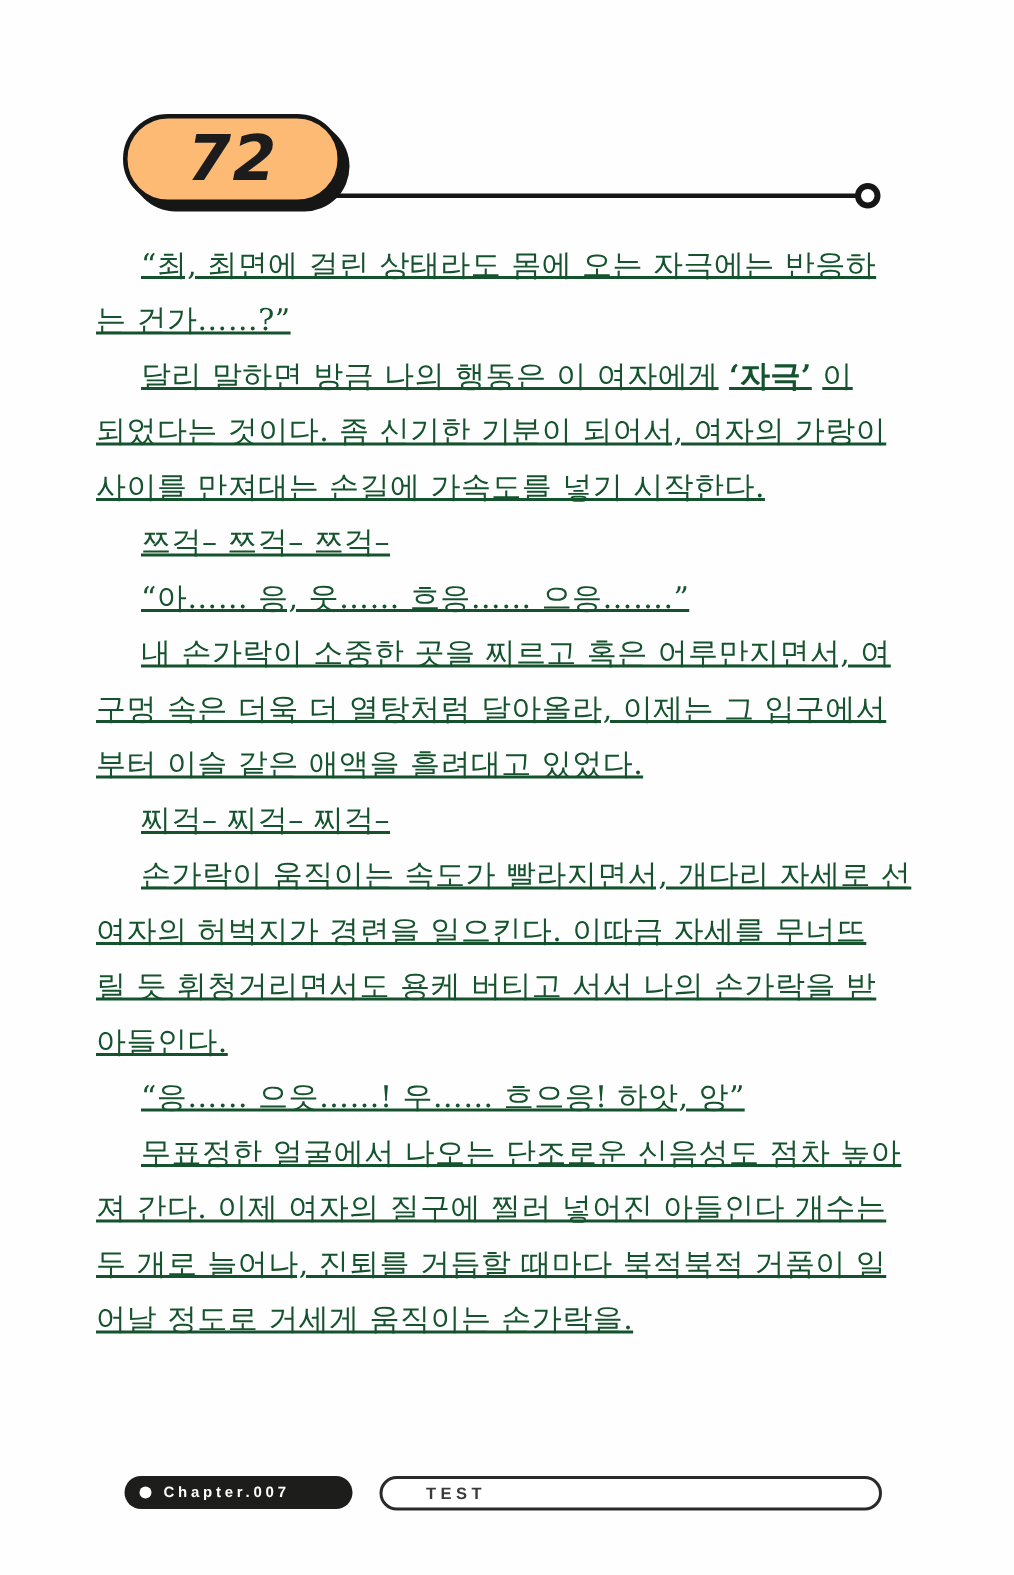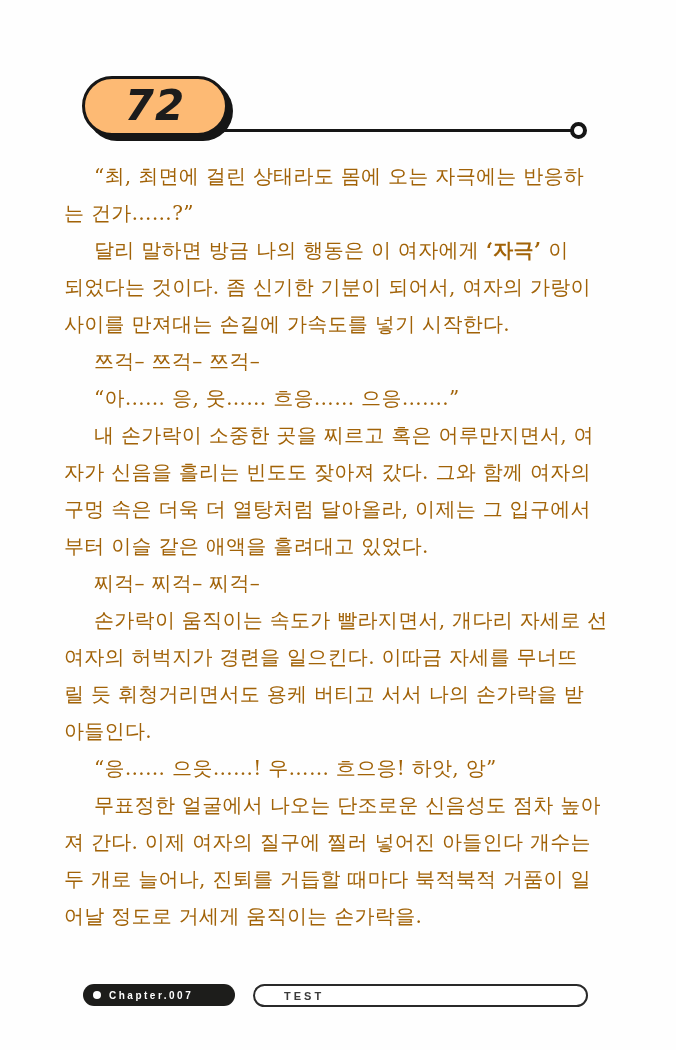--- a/index.html
+++ b/index.html
@@ -58,24 +58,25 @@
     letter-spacing: 1px;
     transform: translateY(-1px);
   }
 
   
   .body-text {
     position: absolute;
     left: 64px;
     top: 158px;
     width: 548px;
-    color: #a16207;
+    color: #14532d;
     font-size: 20px;
     line-height: 37px;
     letter-spacing: 0.3px;
+    text-decoration: underline;
   }
   .body-text .line {
     white-space: nowrap;
   }
   .body-text .line.first {
     padding-left: 30px;
   }
   .body-text .bold {
     font-weight: bold;
     padding: 0 7px;
@@ -160,21 +161,20 @@
         <div class="line"><span>사이를 만져대는 손길에 가속도를 넣기 시작한다.</span></div>
       </div>
       <div class="para">
         <div class="line first"><span>쯔걱– 쯔걱– 쯔걱–</span></div>
       </div>
       <div class="para">
         <div class="line first"><span>“아…… 응, 웃…… 흐응…… 으응…….”</span></div>
       </div>
       <div class="para">
         <div class="line first"><span>내 손가락이 소중한 곳을 찌르고 혹은 어루만지면서, 여</span></div>
-        <div class="line"><span>자가 신음을 흘리는 빈도도 잦아져 갔다. 그와 함께 여자의</span></div>
         <div class="line"><span>구멍 속은 더욱 더 열탕처럼 달아올라, 이제는 그 입구에서</span></div>
         <div class="line"><span>부터 이슬 같은 애액을 흘려대고 있었다.</span></div>
       </div>
       <div class="para">
         <div class="line first"><span>찌걱– 찌걱– 찌걱–</span></div>
       </div>
       <div class="para">
         <div class="line first"><span>손가락이 움직이는 속도가 빨라지면서, 개다리 자세로 선</span></div>
         <div class="line"><span>여자의 허벅지가 경련을 일으킨다. 이따금 자세를 무너뜨</span></div>
         <div class="line"><span>릴 듯 휘청거리면서도 용케 버티고 서서 나의 손가락을 받</span></div>

